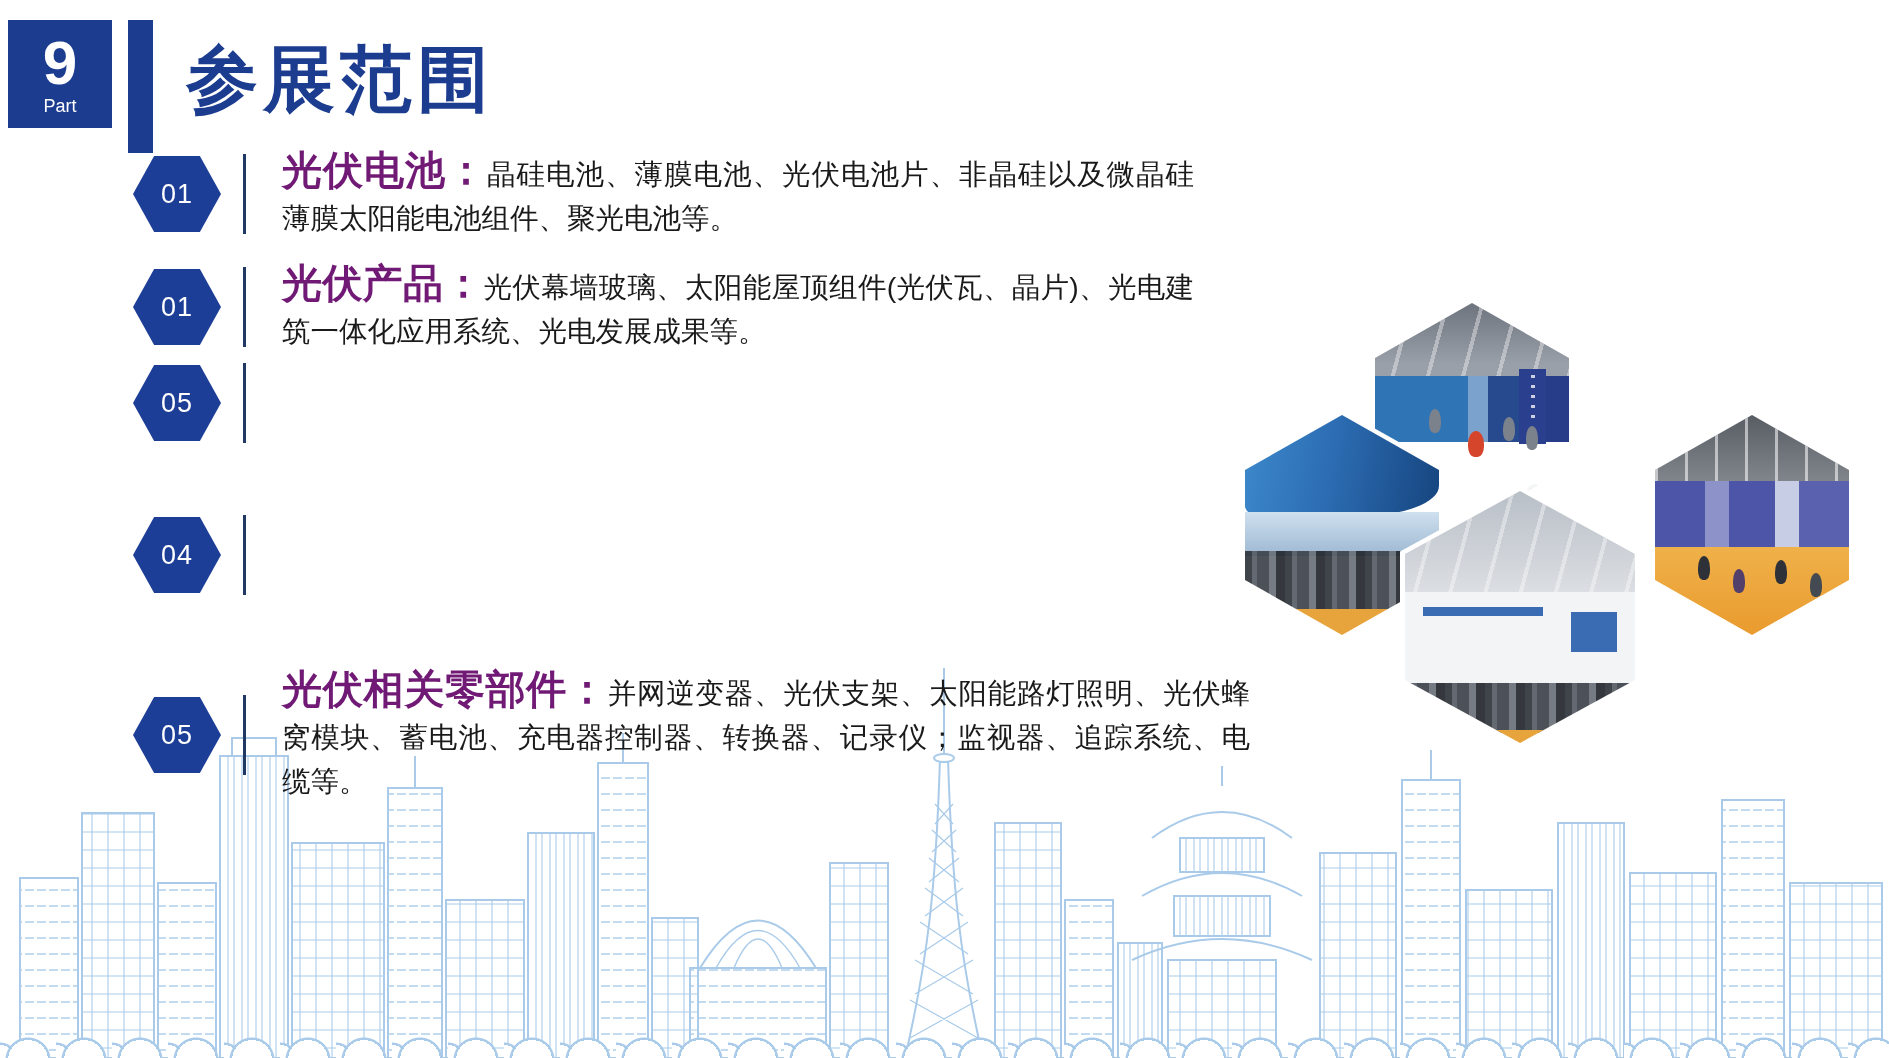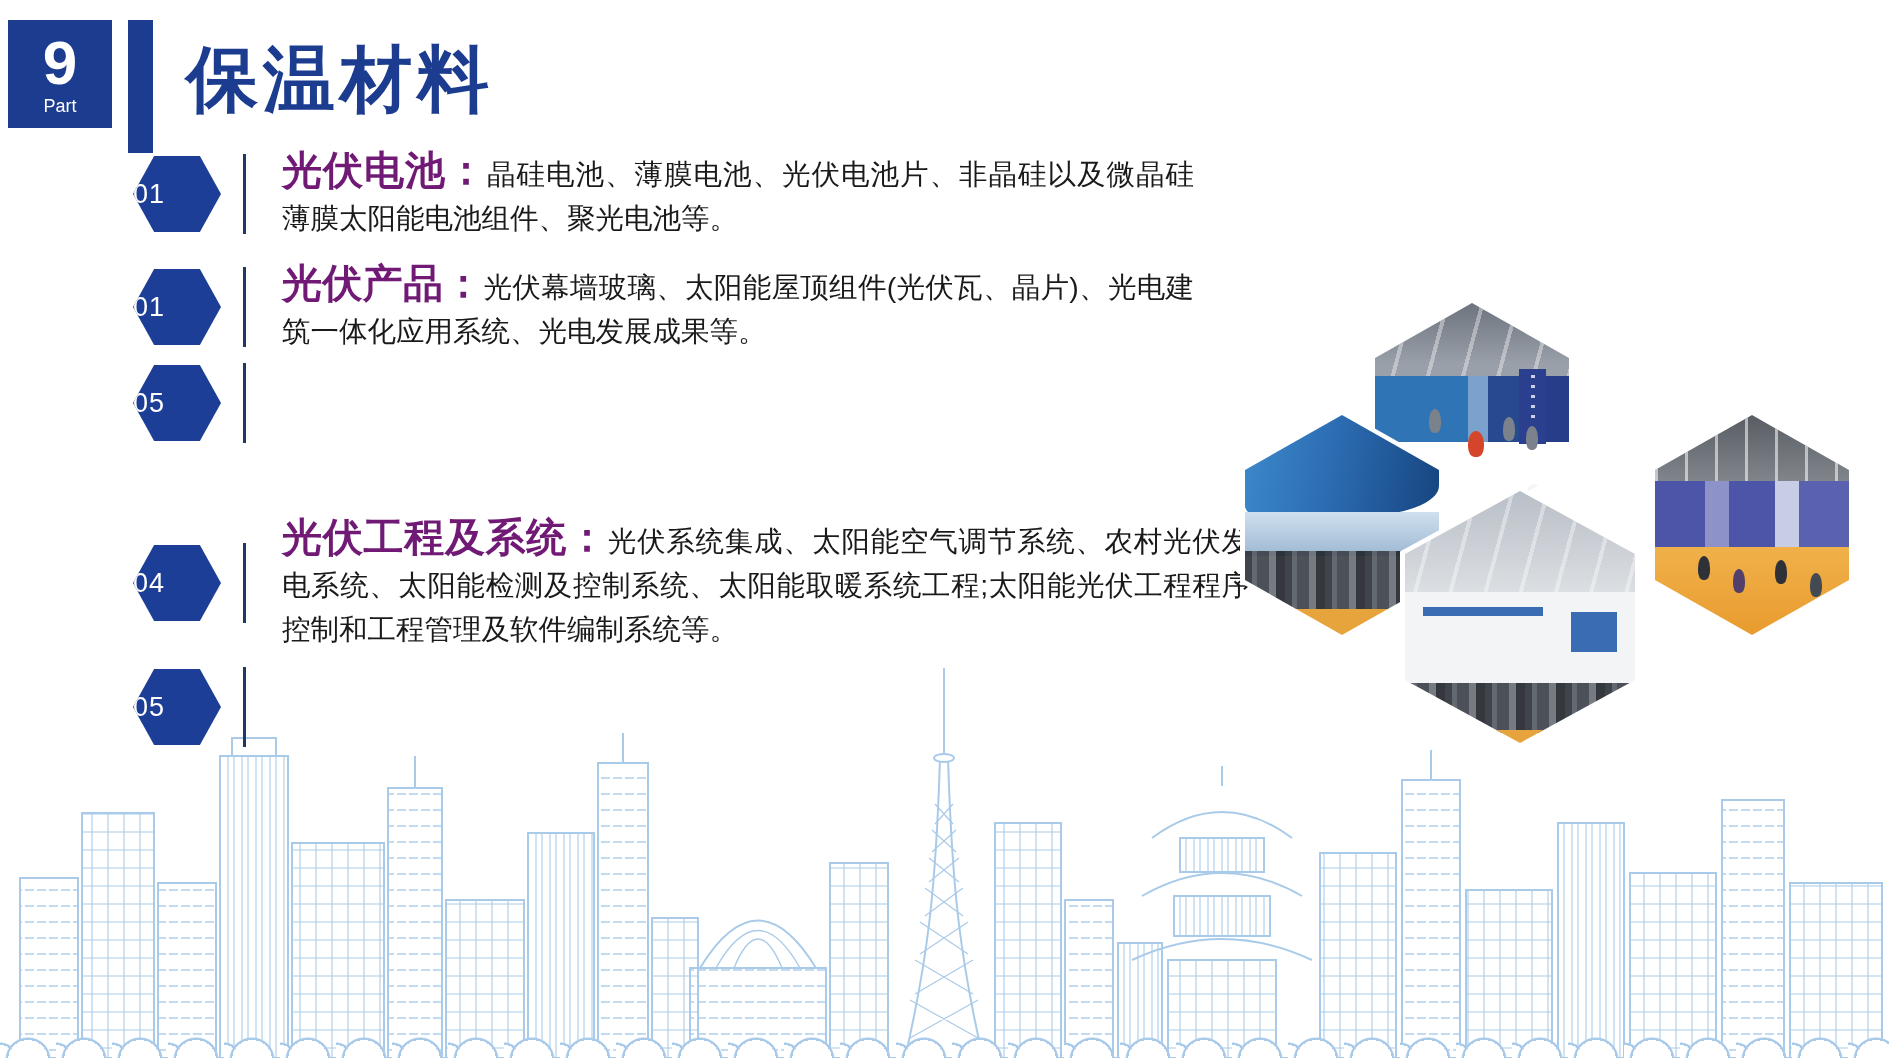--- a/index.html
+++ b/index.html
@@ -18,21 +18,21 @@
   .part-box{position:absolute;left:8px;top:20px;width:104px;height:108px;background:var(--brand-blue);z-index:4;text-align:center;}
   .part-num{color:#fff;font-size:62px;font-weight:800;line-height:70px;margin-top:8px;}
   .part-label{color:#fff;font-size:18px;line-height:20px;margin-top:-2px;}
   .title-bar{position:absolute;left:128px;top:20px;width:25px;height:133px;background:var(--brand-blue);z-index:4;}
   .slide-title{position:absolute;left:186px;top:32px;font-size:72px;font-weight:900;letter-spacing:5px;color:var(--brand-blue);z-index:4;white-space:nowrap;}
 
   
   .item-row{position:absolute;left:133px;display:flex;align-items:center;z-index:3;}
   .badge{flex:none;width:88px;height:76px;background:var(--badge-blue);
          clip-path:polygon(24% 0,76% 0,100% 50%,76% 100%,24% 100%,0 50%);
-         display:flex;align-items:center;}
+         display:flex;align-items:center;justify-content:center;}
   .badge span{color:#fff;font-size:27px;font-weight:500;letter-spacing:1px;}
   .divider{flex:none;width:3px;height:80px;background:var(--divider-navy);margin-left:22px;}
   .item-text{margin-left:36px;width:968px;font-size:28.5px;line-height:44px;color:var(--text-black);text-align:justify;}
   .item-text b{font-size:40px;color:#701a75;}
 
   
   .hex-wrap{position:absolute;z-index:5;clip-path:polygon(50% 0,100% 25%,100% 75%,50% 100%,0 75%,0 25%);background:#fff;}
   .hex-photo{position:absolute;left:5px;top:5px;right:5px;bottom:5px;
              clip-path:polygon(50% 0,100% 25%,100% 75%,50% 100%,0 75%,0 25%);overflow:hidden;}
   .layer{position:absolute;left:0;right:0;}
@@ -136,21 +136,21 @@
       <path d="M0 420 H1889" fill="none"></path>
     </g>
   </svg>
   <div class="bushes"></div>
 
   <div class="part-box">
     <div class="part-num">9</div>
     <div class="part-label">Part</div>
   </div>
   <div class="title-bar"></div>
-  <h1 class="slide-title">保温材料</h1>
+  <h1 class="slide-title">参展范围</h1>
 
   <div class="item-row" style="top:148px">
     <div class="badge">
         <span>01</span>
       </div>
     <div class="divider"></div>
     <p class="item-text" style="width:912px"><b>光伏电池：</b><span>晶硅电池、薄膜电池、光伏电池片、非晶硅以及微晶硅薄膜太阳能电池组件、聚光电池等。</span></p>
   </div>
 
   <div class="item-row" style="top:261px">
@@ -166,28 +166,28 @@
         <span>05</span>
       </div>
     <div class="divider"></div>
   </div>
 
   <div class="item-row" style="top:515px">
     <div class="badge">
         <span>04</span>
       </div>
     <div class="divider"></div>
-    <p class="item-text"><b>光伏工程及系统：</b><span>光伏系统集成、太阳能空气调节系统、农村光伏发电系统、太阳能检测及控制系统、太阳能取暖系统工程;太阳能光伏工程程序控制和工程管理及软件编制系统等。</span></p>
   </div>
 
   <div class="item-row" style="top:667px">
     <div class="badge">
         <span>05</span>
       </div>
     <div class="divider"></div>
+    <p class="item-text"><b>光伏相关零部件：</b><span>并网逆变器、光伏支架、太阳能路灯照明、光伏蜂窝模块、蓄电池、充电器控制器、转换器、记录仪；监视器、追踪系统、电缆等。</span></p>
   </div>
 
   <div class="hex-wrap" style="left:1370px;top:298px;width:204px;height:230px;">
     <div class="hex-photo">
       <div class="layer p1-ceiling"></div>
       <div class="layer beams" style="top:0;height:35%;"></div>
       <div class="layer p1-wall"></div>
       <div class="p1-banner"></div>
       <div class="layer p1-floor"></div>
       <div class="dot-grey" style="left:28%;top:48%;"></div>

